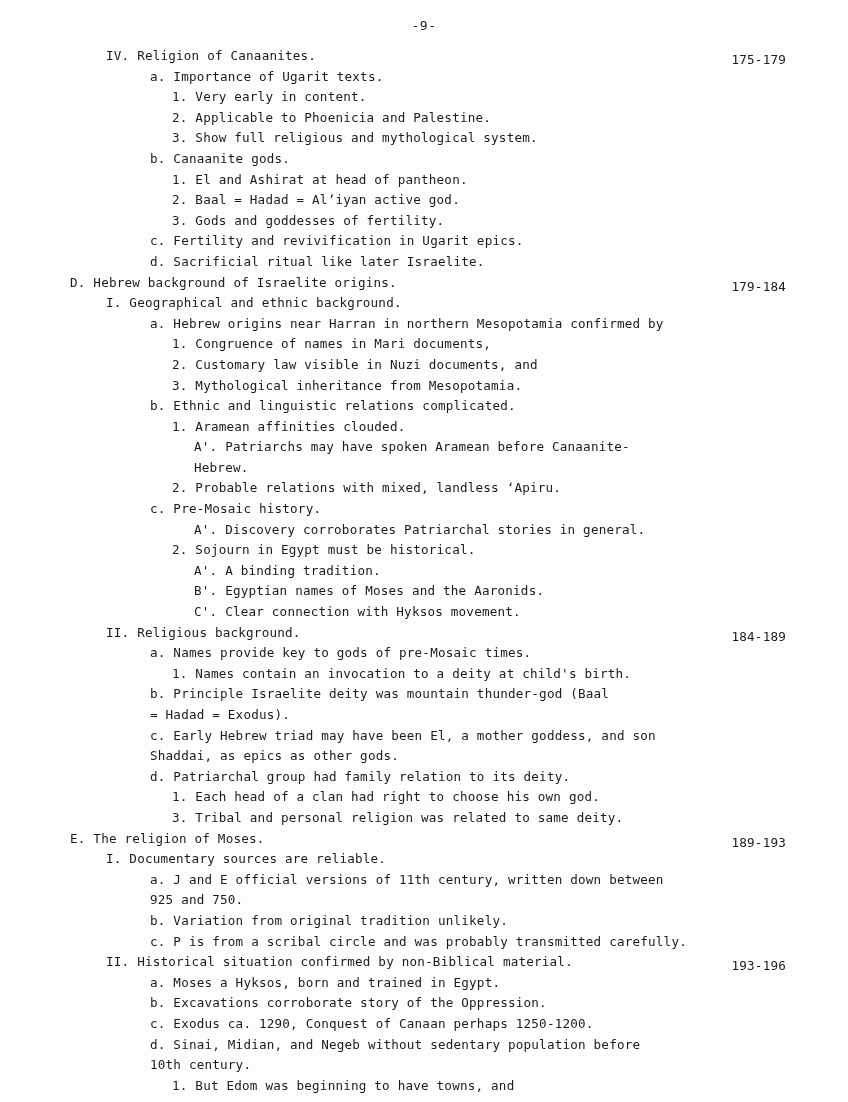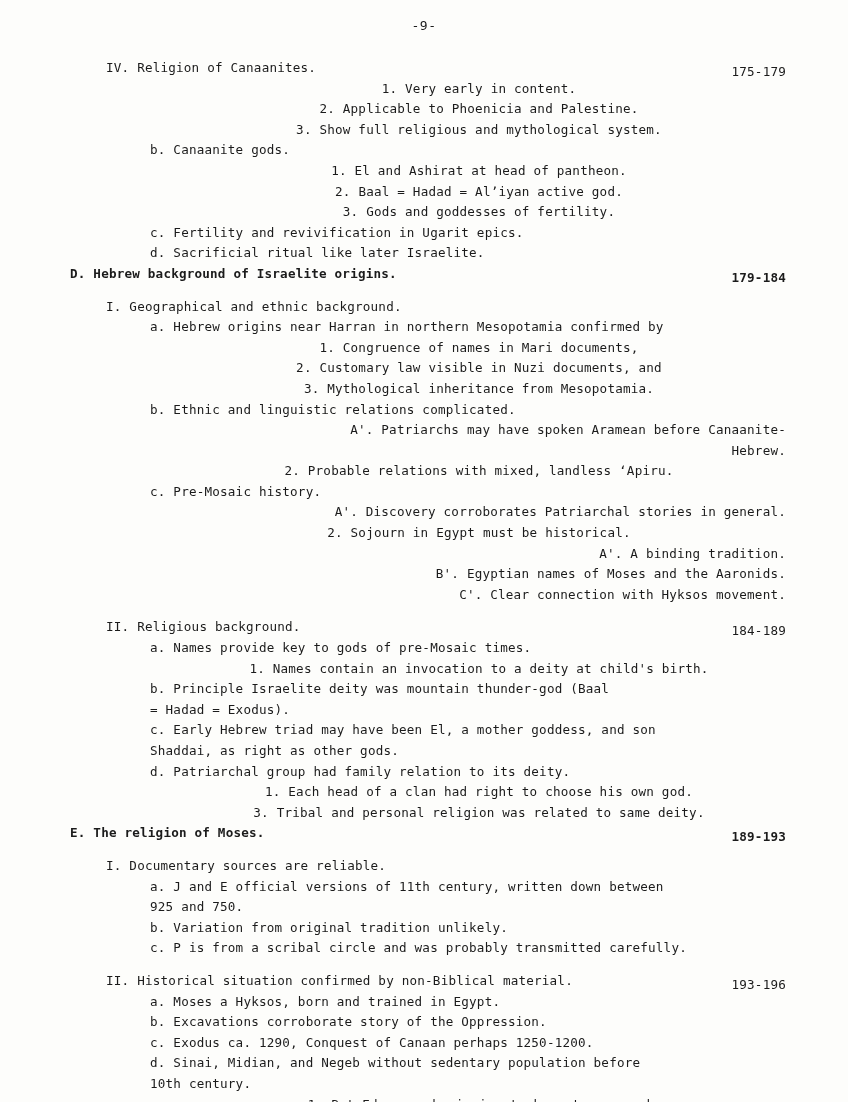--- a/index.html
+++ b/index.html
@@ -42,67 +42,69 @@
     display: inline;
   }
   .pages-ref {
     position: absolute;
     right: 0;
     top: 4px;
     font-size: 12.6px;
     letter-spacing: 0.2px;
   }
   
-  .i0  { padding-left: 8px; font-weight: bold; }
-  .i2  { padding-left: 44px; margin-top: 12px; }
+  .i0  { padding-left: 8px; }
+  .i2  { padding-left: 44px; }
   .i4  { padding-left: 88px; }
-  .i5  { padding-left: 110px; text-align: center; }
-  .i6  { padding-left: 132px; text-align: right; }
+  .i5  { padding-left: 110px; }
+  .i6  { padding-left: 132px; }
 </style>
 </head>
 <body>
 
 <div class="page">
 
   <div class="page-number">-9-</div>
 
   <div class="body" id="outline-body">
       <div class="line i2"><span class="txt">IV. Religion of Canaanites.</span><span class="pages-ref">175-179</span></div>
+      <div class="line i4"><span class="txt">a. Importance of Ugarit texts.</span></div>
       <div class="line i5"><span class="txt">1. Very early in content.</span></div>
       <div class="line i5"><span class="txt">2. Applicable to Phoenicia and Palestine.</span></div>
       <div class="line i5"><span class="txt">3. Show full religious and mythological system.</span></div>
       <div class="line i4"><span class="txt">b. Canaanite gods.</span></div>
       <div class="line i5"><span class="txt">1. El and Ashirat at head of pantheon.</span></div>
       <div class="line i5"><span class="txt">2. Baal = Hadad = Alʼiyan active god.</span></div>
       <div class="line i5"><span class="txt">3. Gods and goddesses of fertility.</span></div>
       <div class="line i4"><span class="txt">c. Fertility and revivification in Ugarit epics.</span></div>
       <div class="line i4"><span class="txt">d. Sacrificial ritual like later Israelite.</span></div>
       <div class="line i0"><span class="txt">D. Hebrew background of Israelite origins.</span><span class="pages-ref">179-184</span></div>
       <div class="line i2"><span class="txt">I. Geographical and ethnic background.</span></div>
       <div class="line i4"><span class="txt">a. Hebrew origins near Harran in northern Mesopotamia confirmed by</span></div>
       <div class="line i5"><span class="txt">1. Congruence of names in Mari documents,</span></div>
       <div class="line i5"><span class="txt">2. Customary law visible in Nuzi documents, and</span></div>
       <div class="line i5"><span class="txt">3. Mythological inheritance from Mesopotamia.</span></div>
       <div class="line i4"><span class="txt">b. Ethnic and linguistic relations complicated.</span></div>
+      <div class="line i5"><span class="txt">1. Aramean affinities clouded.</span></div>
       <div class="line i6"><span class="txt">A'. Patriarchs may have spoken Aramean before Canaanite-</span></div>
       <div class="line i6"><span class="txt">Hebrew.</span></div>
       <div class="line i5"><span class="txt">2. Probable relations with mixed, landless ʻApiru.</span></div>
       <div class="line i4"><span class="txt">c. Pre-Mosaic history.</span></div>
       <div class="line i6"><span class="txt">A'. Discovery corroborates Patriarchal stories in general.</span></div>
       <div class="line i5"><span class="txt">2. Sojourn in Egypt must be historical.</span></div>
       <div class="line i6"><span class="txt">A'. A binding tradition.</span></div>
       <div class="line i6"><span class="txt">B'. Egyptian names of Moses and the Aaronids.</span></div>
       <div class="line i6"><span class="txt">C'. Clear connection with Hyksos movement.</span></div>
       <div class="line i2"><span class="txt">II. Religious background.</span><span class="pages-ref">184-189</span></div>
       <div class="line i4"><span class="txt">a. Names provide key to gods of pre-Mosaic times.</span></div>
       <div class="line i5"><span class="txt">1. Names contain an invocation to a deity at child's birth.</span></div>
       <div class="line i4"><span class="txt">b. Principle Israelite deity was mountain thunder-god (Baal</span></div>
       <div class="line i4"><span class="txt">= Hadad = Exodus).</span></div>
       <div class="line i4"><span class="txt">c. Early Hebrew triad may have been El, a mother goddess, and son</span></div>
-      <div class="line i4"><span class="txt">Shaddai, as right as other gods.</span></div>
+      <div class="line i4"><span class="txt">Shaddai, as epics as other gods.</span></div>
       <div class="line i4"><span class="txt">d. Patriarchal group had family relation to its deity.</span></div>
       <div class="line i5"><span class="txt">1. Each head of a clan had right to choose his own god.</span></div>
       <div class="line i5"><span class="txt">3. Tribal and personal religion was related to same deity.</span></div>
       <div class="line i0"><span class="txt">E. The religion of Moses.</span><span class="pages-ref">189-193</span></div>
       <div class="line i2"><span class="txt">I. Documentary sources are reliable.</span></div>
       <div class="line i4"><span class="txt">a. J and E official versions of 11th century, written down between</span></div>
       <div class="line i4"><span class="txt">925 and 750.</span></div>
       <div class="line i4"><span class="txt">b. Variation from original tradition unlikely.</span></div>
       <div class="line i4"><span class="txt">c. P is from a scribal circle and was probably transmitted carefully.</span></div>
       <div class="line i2"><span class="txt">II. Historical situation confirmed by non-Biblical material.</span><span class="pages-ref">193-196</span></div>

